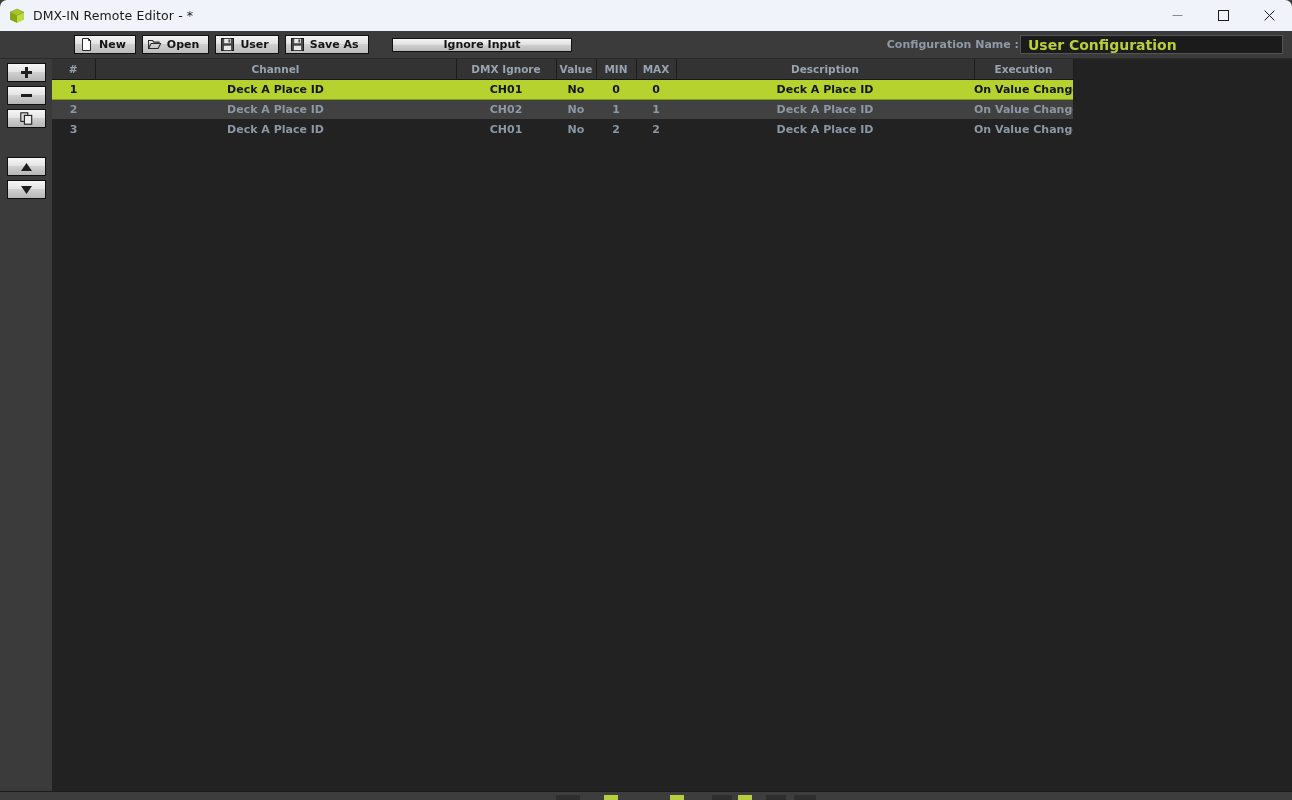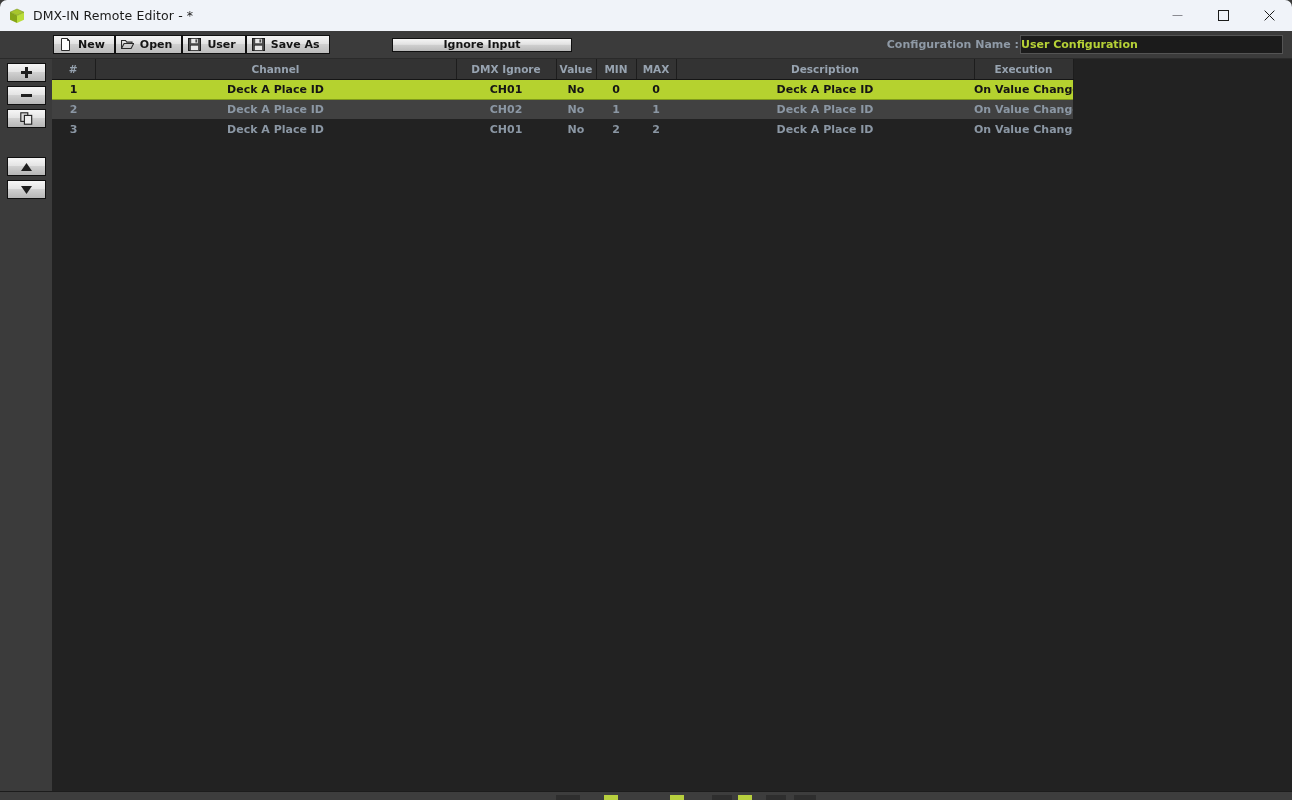--- a/index.html
+++ b/index.html
@@ -101,35 +101,35 @@
     height: 27px;
     background: #3b3b3b;
     display: flex;
     align-items: center;
     flex: none;
     position: relative;
     border-bottom: 1px solid #2a2a2a;
   }
   .tb-btn {
     height: 19px;
-    margin-left: 0;
+    margin-left: 6px;
     padding: 0 9px 0 5px;
     display: flex;
     align-items: center;
     gap: 6px;
     background: linear-gradient(to bottom, #f4f4f4 0%, #e2e2e2 45%, #cfcfcf 50%, #bcbcbc 100%);
     border: 1px solid #101010;
     color: #141414;
     font-size: 11px;
     font-weight: bold;
     font-family: "DejaVu Sans", "Liberation Sans", sans-serif;
     white-space: nowrap;
     box-sizing: border-box;
   }
-  #btn-new { margin-left: 53px; }
+  #btn-new { margin-left: 74px; }
   .tb-ico { width: 13px; height: 13px; flex: none; display: block; }
 
   #btn-ignore-input {
     position: absolute;
     left: 392px;
     width: 180px;
     height: 14px;
     display: flex;
     align-items: center;
     justify-content: center;
@@ -157,23 +157,24 @@
   #cfg-value-box {
     width: 263px;
     height: 19px;
     background: #1b1b1b;
     border: 1px solid #545454;
     display: flex;
     align-items: center;
     box-sizing: border-box;
   }
   #cfg-value {
-    font-size: 11px;
+    font-size: 14px;
     font-weight: bold;
     color: #b6d137;
+    padding-left: 7px;
     white-space: nowrap;
   }
 
   
   #body-area {
     flex: 1;
     display: flex;
     min-height: 0;
     background: #3b3b3b;
   }

